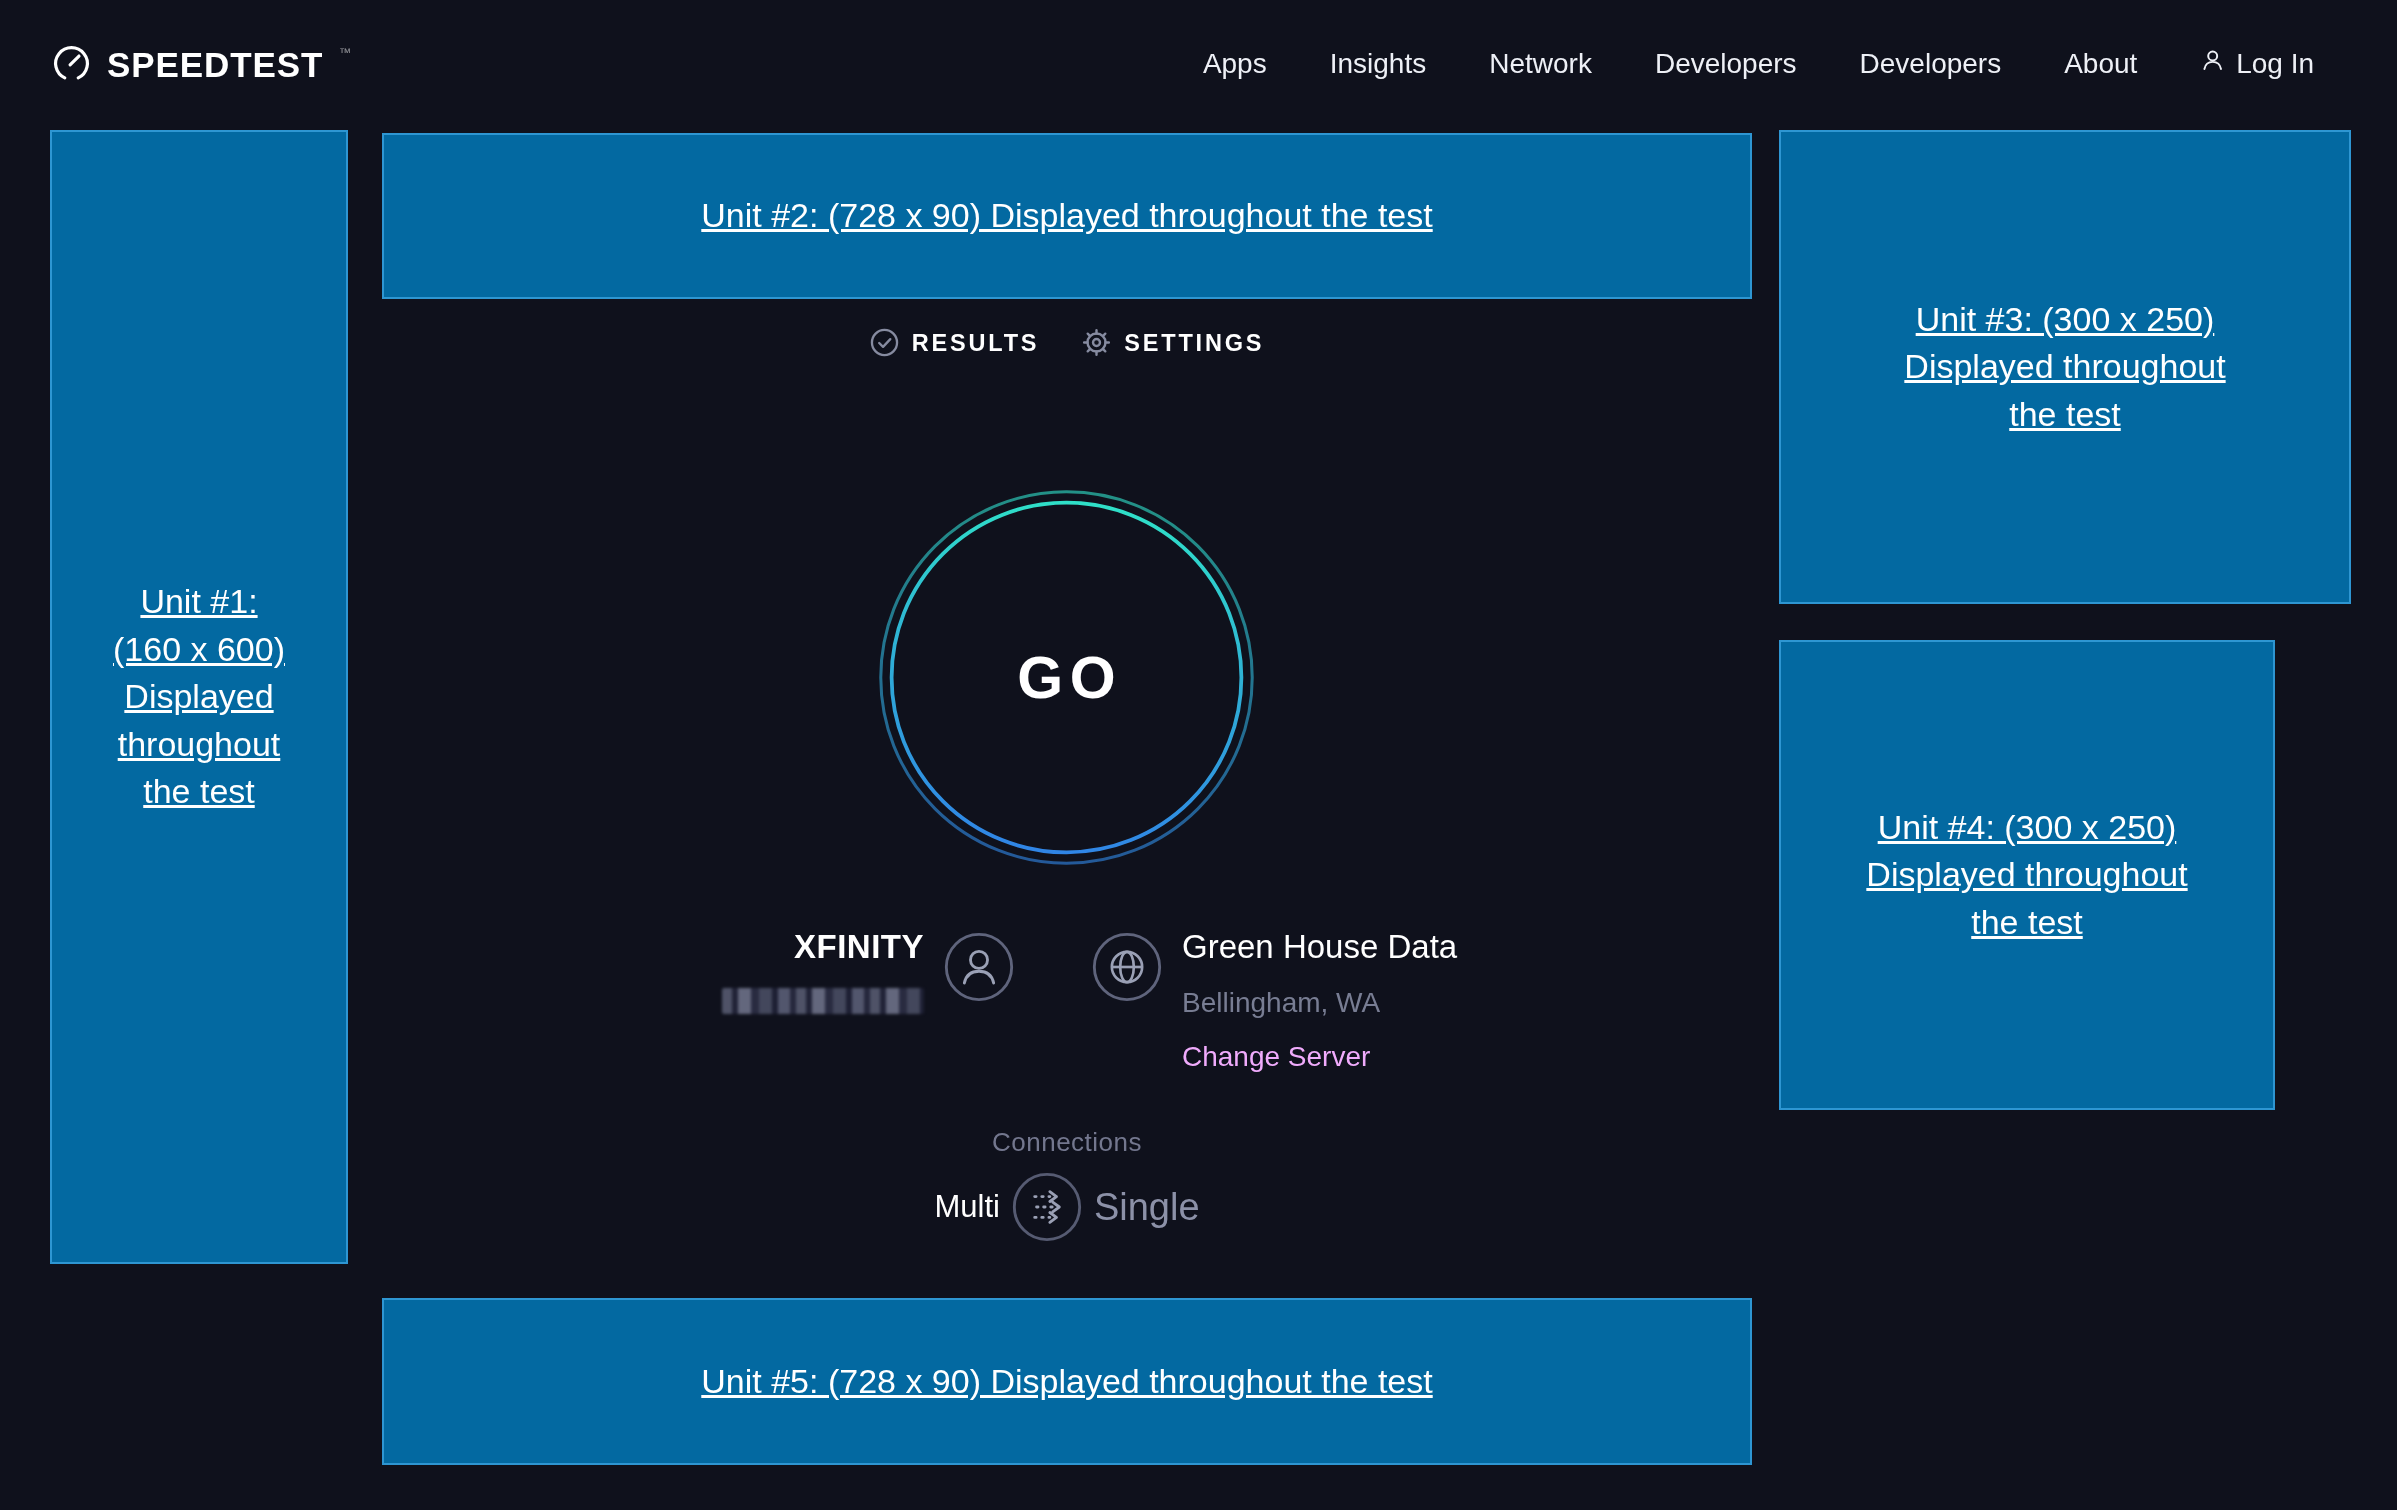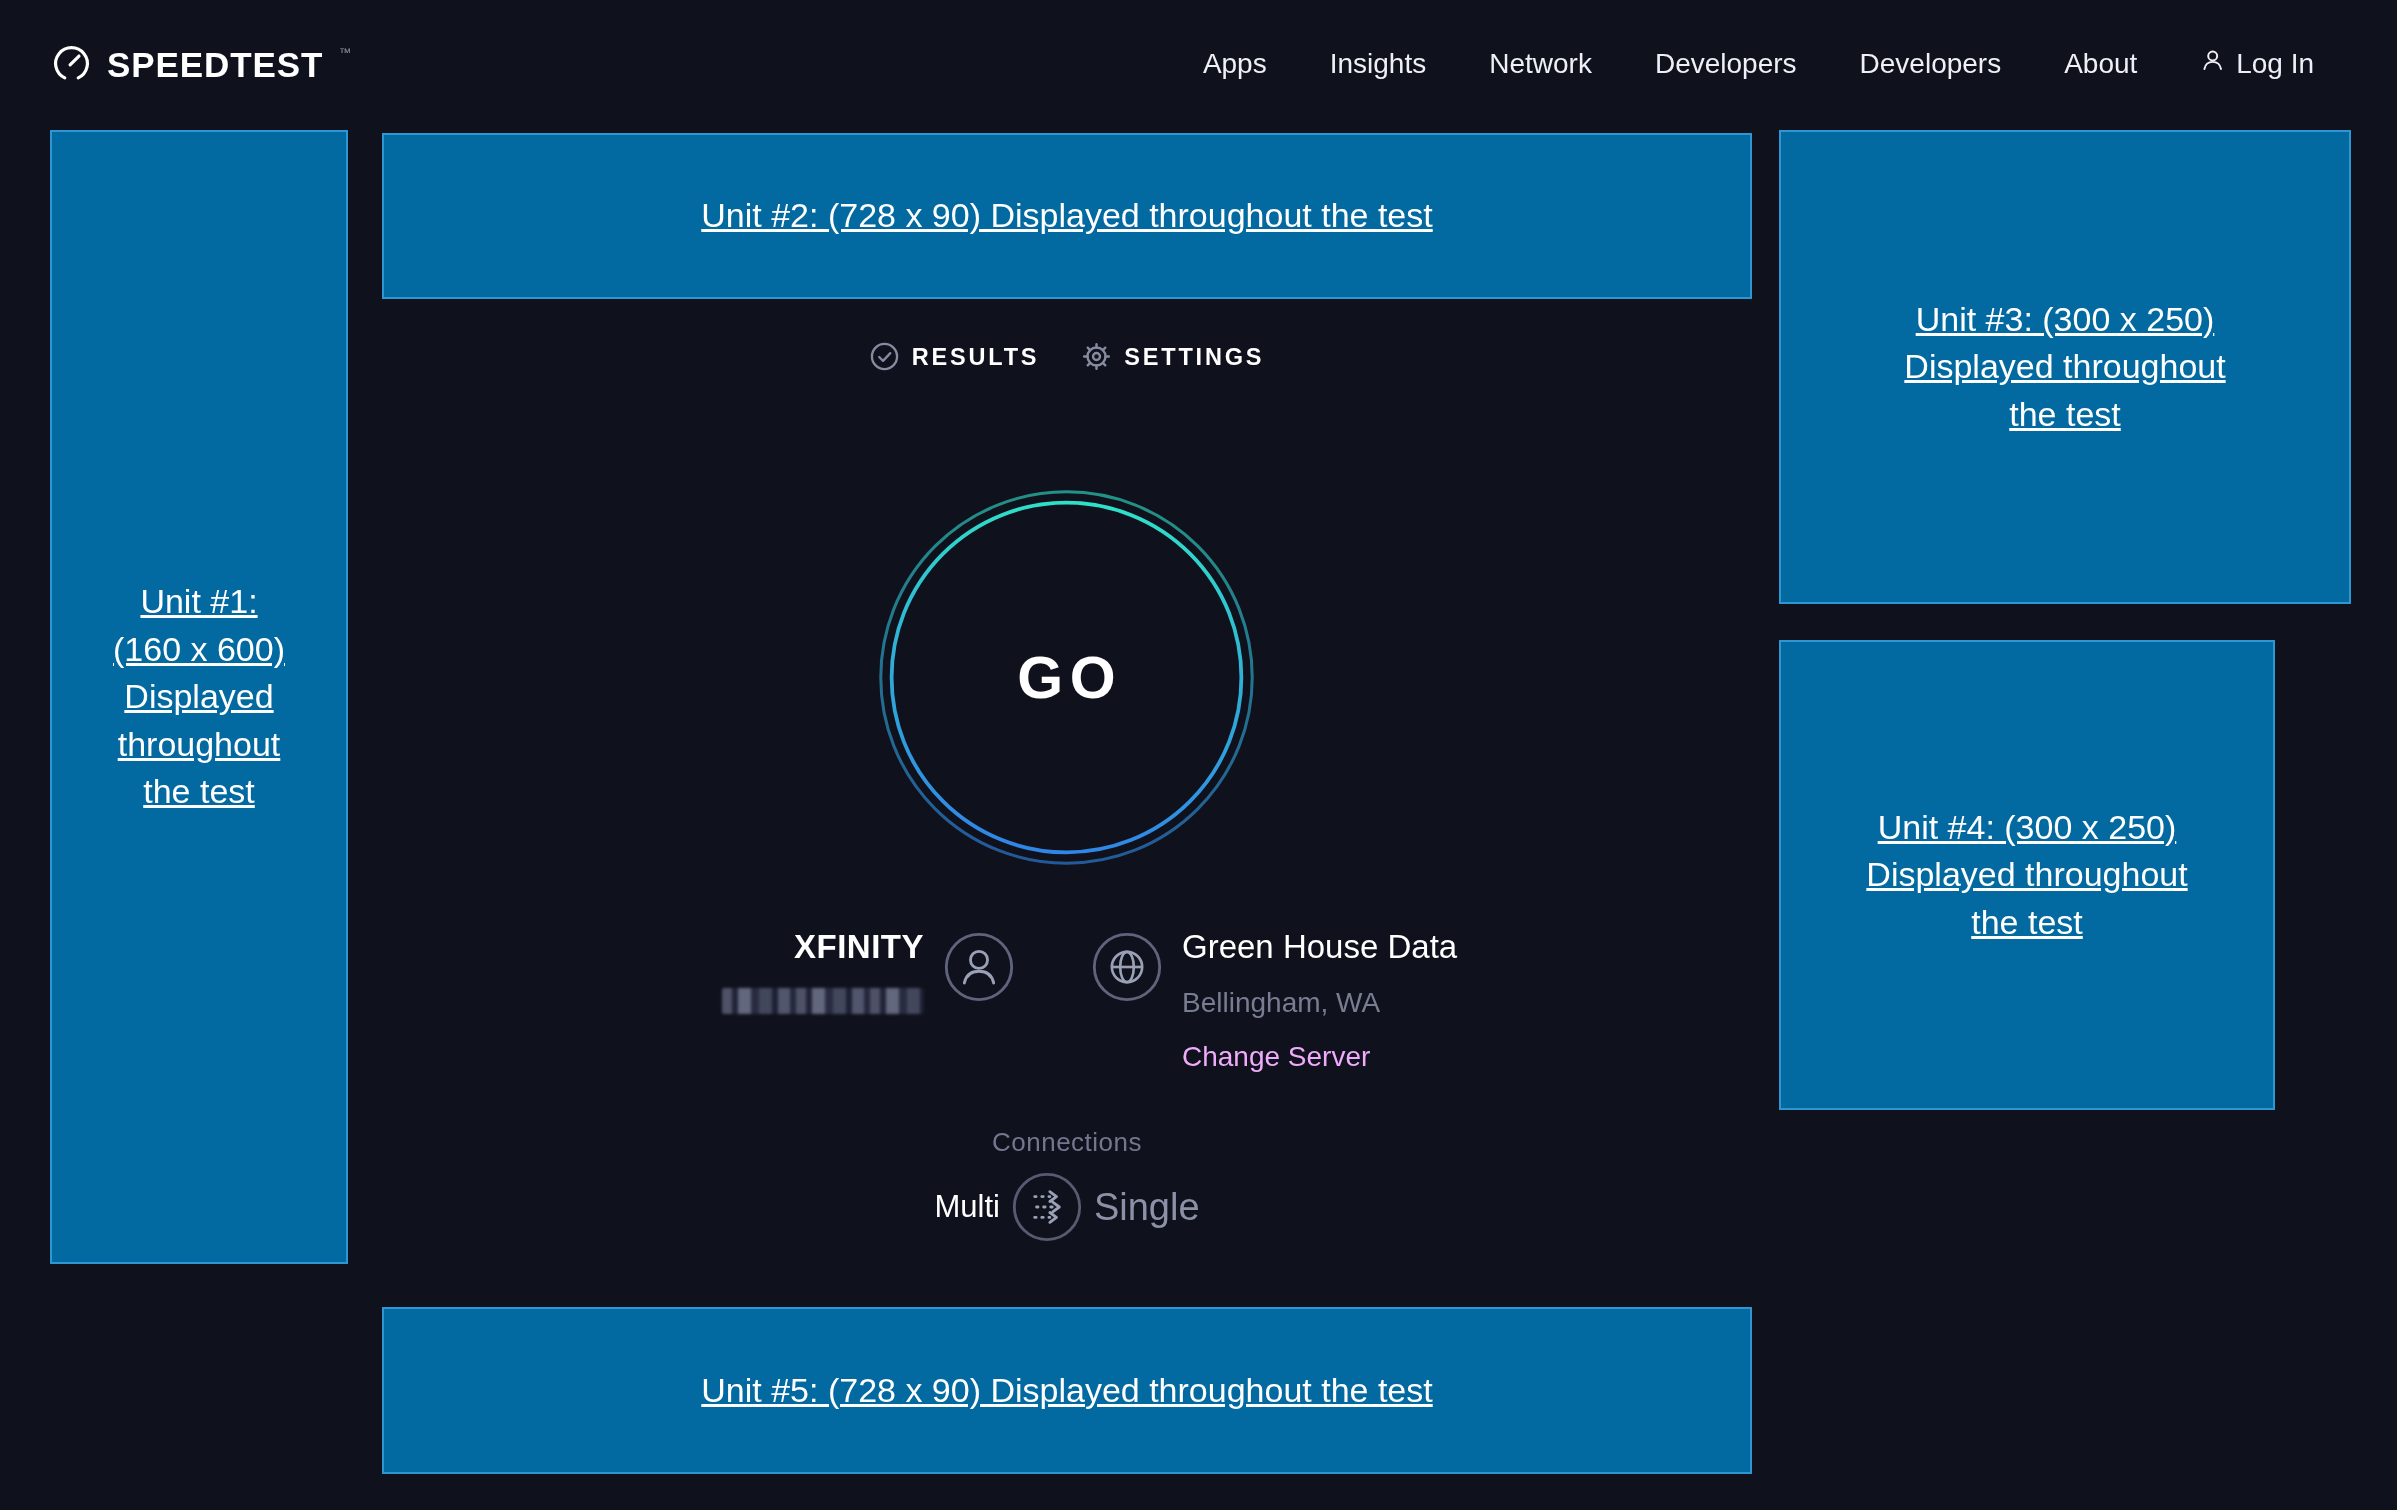--- a/index.html
+++ b/index.html
@@ -18,24 +18,24 @@
   .login { display:flex; align-items:center; gap:10.4px; }
 
   
   .ad { position:absolute; background:#0369a1; border:2.8px solid #2e96d2;
         display:flex; align-items:center; justify-content:center; text-align:center;
         color:#fff; font-size:34px; line-height:1.4; white-space:pre-line;text-decoration:underline; }
   .ad1 { left:50px;   top:130px;  width:298px;  height:1134px; }
   .ad2 { left:382px;  top:133px;  width:1370px; height:166px; }
   .ad3 { left:1779px; top:130px;  width:572px;  height:474px; }
   .ad4 { left:1779px; top:640px;  width:496px;  height:470px; }
-  .ad5 { left:382px;  top:1298px; width:1370px; height:167px;margin-top:9px; }
-
-  
-  .tabs { position:absolute; left:382px; top:333px; width:1370px; height:49px;
+  .ad5 { left:382px;  top:1298px; width:1370px; height:167px; }
+
+  
+  .tabs { position:absolute; left:382px; top:319px; width:1370px; height:49px;
           display:flex; align-items:center; justify-content:center; gap:43px; }
   .tab { display:flex; align-items:center; gap:13px; cursor:pointer; }
   .tab-label { font-size:23.5px; font-weight:700; letter-spacing:2.8px; color:#fff; }
 
   
   .go-wrap { position:absolute; left:877px; top:488px; width:379px; height:379px;
              border-radius:50%; cursor:pointer; background:transparent; border:none; }
   .go-wrap svg { position:absolute; inset:0; }
   .go-label { position:absolute; inset:0; display:flex; align-items:center; justify-content:center;
               font-size:59px; font-weight:600; letter-spacing:6.6px; color:#fff; padding-left:6.6px; }

